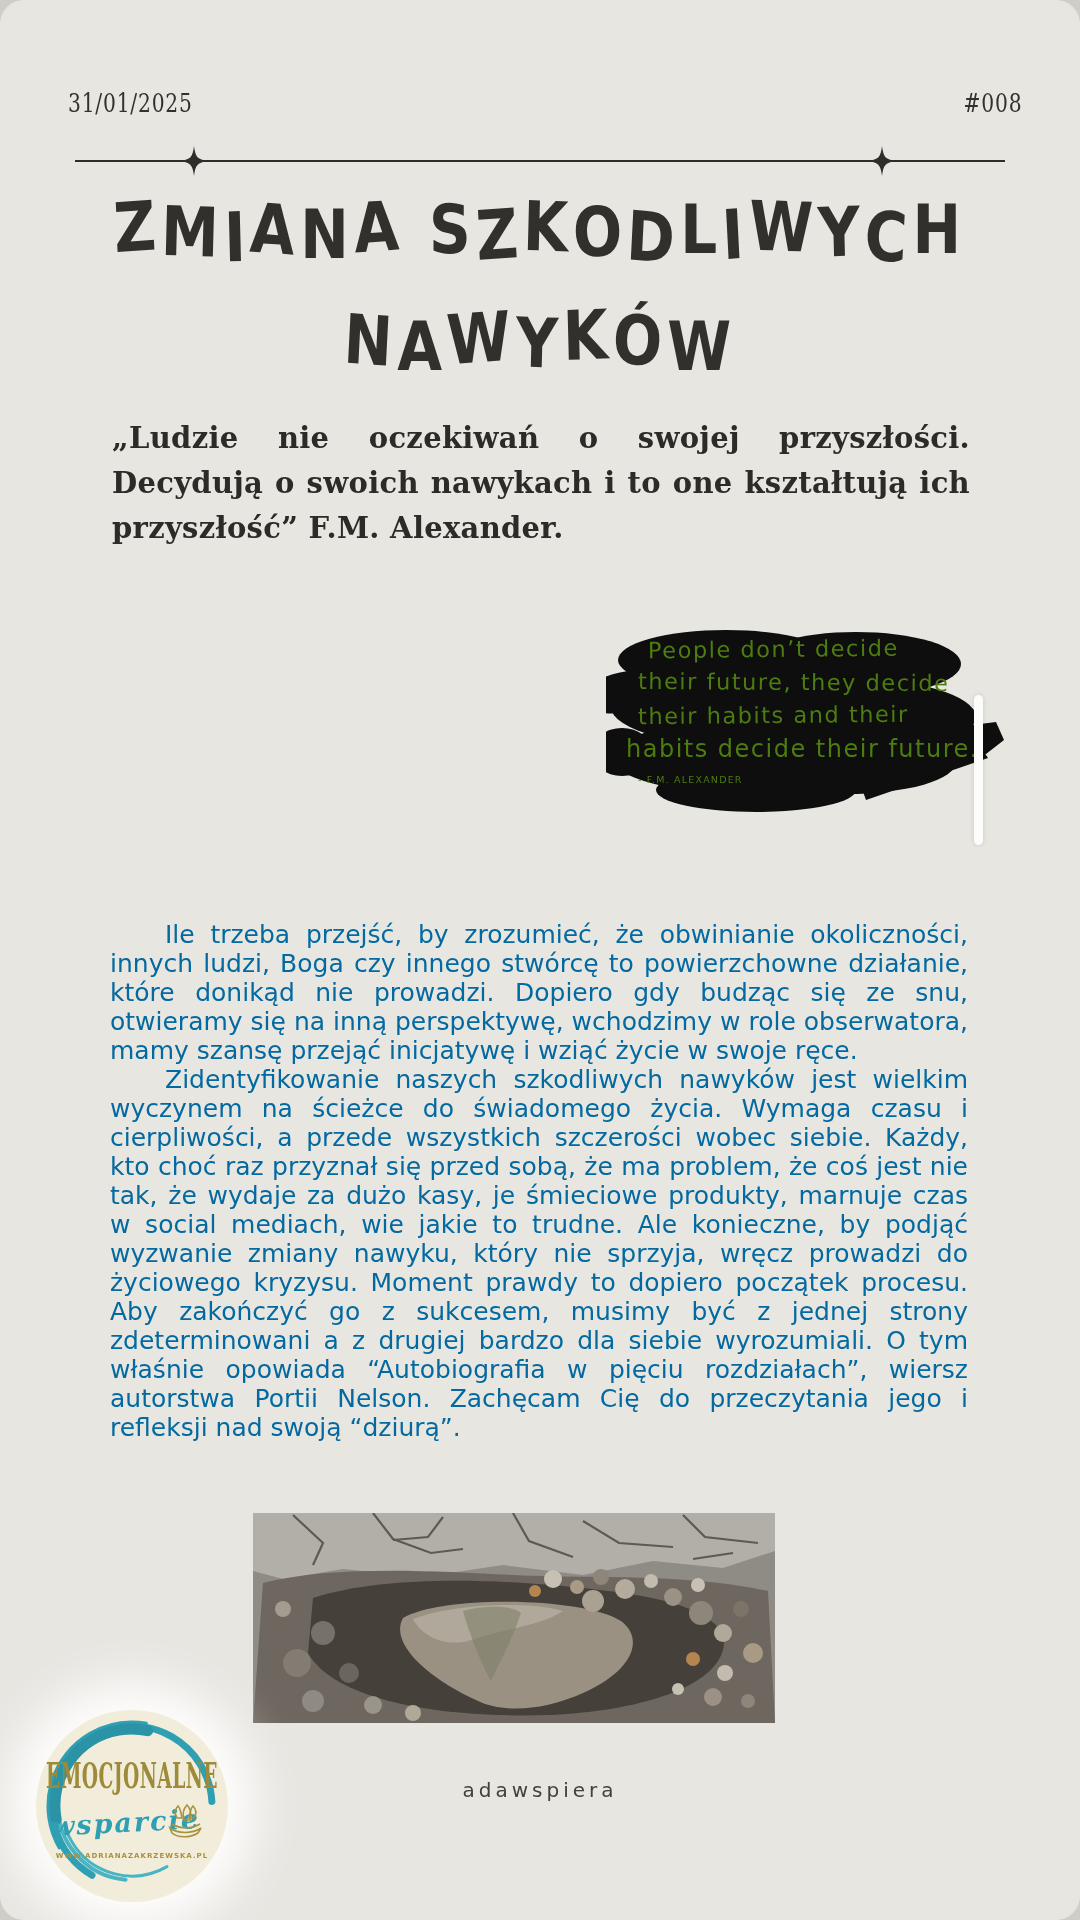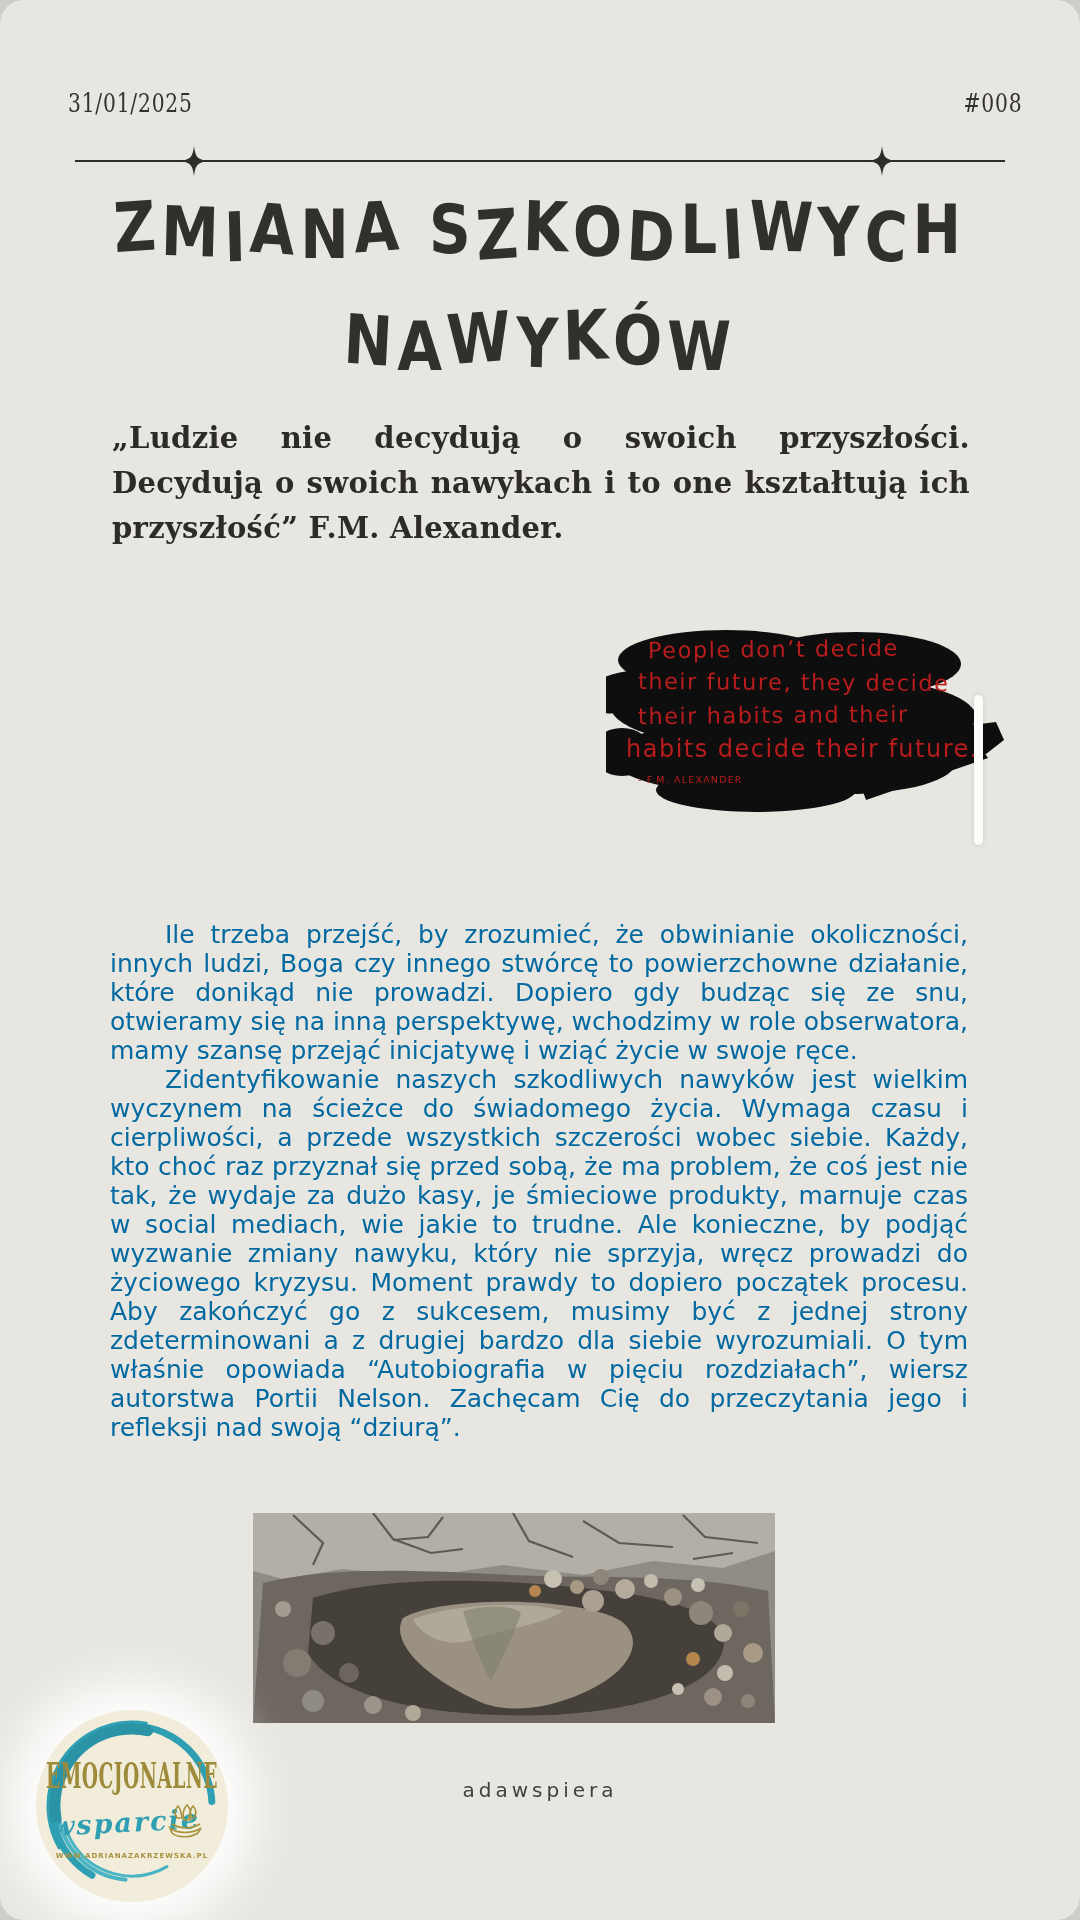--- a/index.html
+++ b/index.html
@@ -38,21 +38,21 @@
   }
   
   .intro{
     position:absolute;left:110px;top:592px;width:418px;margin:0;
     font-size:25px;line-height:36.5px;text-align:justify;text-indent:42px;
     color:#403e3a;
   }
   
   .sticker{position:absolute;left:606px;top:622px;width:404px;height:210px;}
   .sticker svg{position:absolute;left:0;top:0;}
-  .sticker-text{position:absolute;left:0;top:0;width:100%;height:100%;color:#b91c1c;}
+  .sticker-text{position:absolute;left:0;top:0;width:100%;height:100%;color:#4d7c0f;}
   .st-line{position:absolute;white-space:nowrap;font-size:22.5px;letter-spacing:1.5px;font-weight:500;}
   .st-l0{left:42px;top:14px;transform:rotate(-0.6deg);}
   .st-l1{left:32px;top:47px;transform:rotate(0.4deg);}
   .st-l2{left:32px;top:80px;transform:rotate(-0.5deg);}
   .st-l3{left:20px;top:113px;font-size:24px;}
   .st-attr{position:absolute;left:32px;top:152px;font-size:9.5px;letter-spacing:1.2px;}
   .highlight-bar{
     position:absolute;left:974px;top:695px;width:9px;height:150px;border-radius:5px;
     background:#fcfcfb;box-shadow:0 0 5px rgba(0,0,0,0.12);
   }
@@ -87,21 +87,21 @@
   <div class="divider"></div>
   <svg class="sparkle s1" viewBox="-14 -16 28 32">
     <path d="M0,-15 C1.5,-4 3,-2 13,0 C3,2 1.5,4 0,15 C-1.5,4 -3,2 -13,0 C-3,-2 -1.5,-4 0,-15 Z" fill="#2e2d2a"></path>
   </svg>
   <svg class="sparkle s2" viewBox="-14 -16 28 32">
     <path d="M0,-15 C1.5,-4 3,-2 13,0 C3,2 1.5,4 0,15 C-1.5,4 -3,2 -13,0 C-3,-2 -1.5,-4 0,-15 Z" fill="#2e2d2a"></path>
   </svg>
 
   <h1 class="title"><span class="w"><span class="ch" style="transform: rotate(-3.4deg) translateY(-4.4px);">Z</span><span class="ch" style="transform: rotate(1.7deg) translateY(0px);">M</span><span class="ch" style="transform: rotate(-1.7deg) translateY(4.4px);">I</span><span class="ch" style="transform: rotate(3.4deg) translateY(-2.2px);">A</span><span class="ch" style="transform: rotate(0deg) translateY(2.2px);">N</span><span class="ch" style="transform: rotate(-3.4deg) translateY(-4.4px);">A</span></span> <span class="w"><span class="ch" style="transform: rotate(0deg) translateY(-2.2px);">S</span><span class="ch" style="transform: rotate(-3.4deg) translateY(2.2px);">Z</span><span class="ch" style="transform: rotate(1.7deg) translateY(-4.4px);">K</span><span class="ch" style="transform: rotate(-1.7deg) translateY(0px);">O</span><span class="ch" style="transform: rotate(3.4deg) translateY(4.4px);">D</span><span class="ch" style="transform: rotate(0deg) translateY(-2.2px);">L</span><span class="ch" style="transform: rotate(-3.4deg) translateY(2.2px);">I</span><span class="ch" style="transform: rotate(1.7deg) translateY(-4.4px);">W</span><span class="ch" style="transform: rotate(-1.7deg) translateY(0px);">Y</span><span class="ch" style="transform: rotate(3.4deg) translateY(4.4px);">C</span><span class="ch" style="transform: rotate(0deg) translateY(-2.2px);">H</span></span> <span class="w"><span class="ch" style="transform: rotate(3.4deg) translateY(0px);">N</span><span class="ch" style="transform: rotate(0deg) translateY(4.4px);">A</span><span class="ch" style="transform: rotate(-3.4deg) translateY(-2.2px);">W</span><span class="ch" style="transform: rotate(1.7deg) translateY(2.2px);">Y</span><span class="ch" style="transform: rotate(-1.7deg) translateY(-4.4px);">K</span><span class="ch" style="transform: rotate(3.4deg) translateY(0px);">Ó</span><span class="ch" style="transform: rotate(0deg) translateY(4.4px);">W</span></span></h1>
 
-  <p class="lead-quote">„Ludzie nie decydują o swoich przyszłości. Decydują o swoich nawykach i to one kształtują ich przyszłość”  F.M. Alexander.</p>
+  <p class="lead-quote">„Ludzie nie oczekiwań o swojej przyszłości. Decydują o swoich nawykach i to one kształtują ich przyszłość”  F.M. Alexander.</p>
 
 
   <div class="sticker">
     <svg width="404" height="210" viewBox="0 0 404 210">
       <g fill="#0e0e0e">
         <ellipse cx="120" cy="38" rx="108" ry="30"></ellipse>
         <ellipse cx="250" cy="42" rx="105" ry="32"></ellipse>
         <ellipse cx="160" cy="85" rx="155" ry="42"></ellipse>
         <ellipse cx="230" cy="95" rx="140" ry="40"></ellipse>
         <ellipse cx="150" cy="135" rx="145" ry="38"></ellipse>

